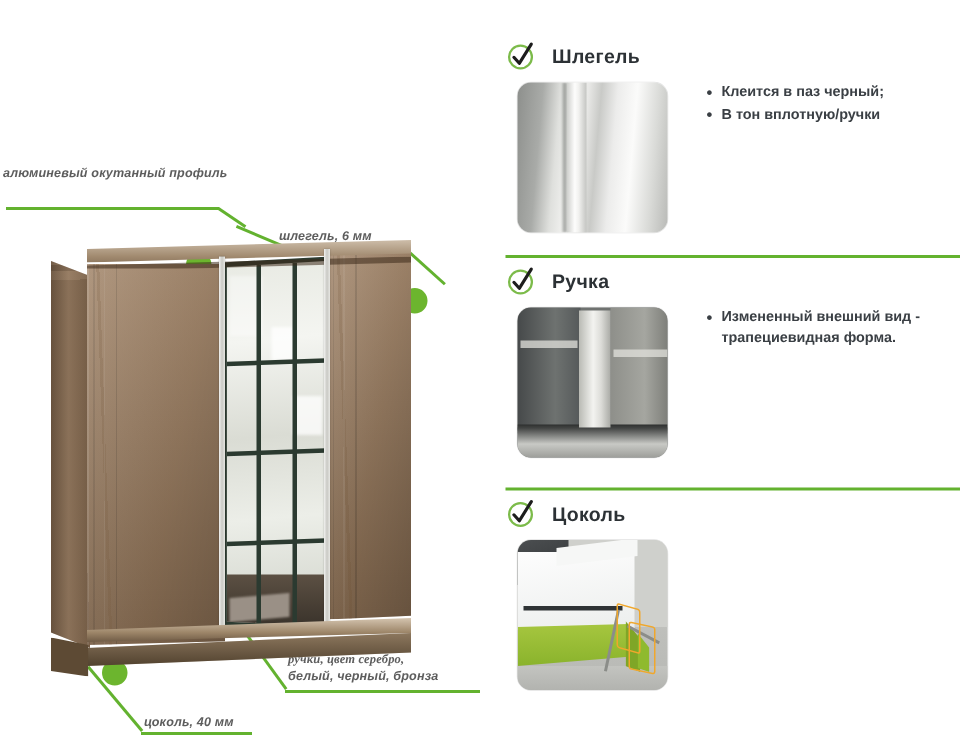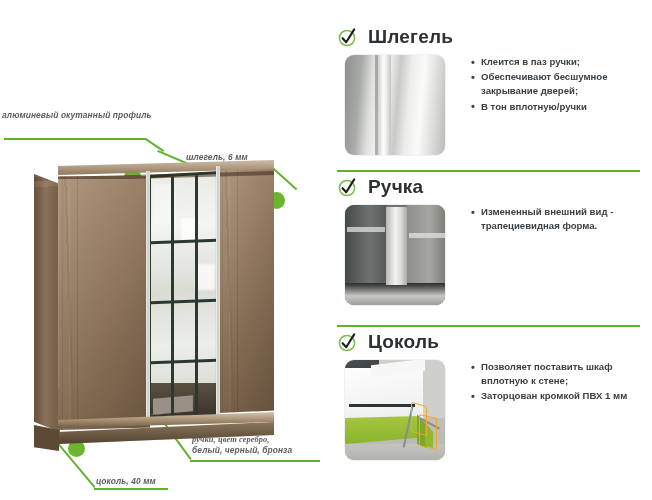--- a/index.html
+++ b/index.html
@@ -210,21 +210,21 @@
     width: 327px;
   }
   .card-head {
     display: flex;
     align-items: center;
     gap: 9px;
     padding-left: 12px;
   }
   .check-icon { flex: 0 0 auto; display:block; }
   .card-title {
-    font-size: 19px;
+    font-size: 13px;
     font-weight: bold;
     color: #2c3135;
     letter-spacing: .2px;
   }
   .card-body {
     display: flex;
     align-items: flex-start;
     padding-left: 20px;
     margin-top: 7px;
   }
@@ -402,22 +402,21 @@
         <path d="M5.6 12.2 L9.2 16.2 L17.2 3.4" fill="none" stroke="#1d1d1d" stroke-width="2.1" stroke-linecap="round" stroke-linejoin="round"></path>
       </svg>
       <span class="card-title">Шлегель</span>
     </div>
     <div class="card-body">
       <div class="thumb" id="thumb-shlegel">
         <div class="seal-edge"></div>
         <div class="seal"></div>
       </div>
       <ul class="bullets">
-        <li>Клеится в паз ручки;</li>
-        <li>Обеспечивают бесшумное закрывание дверей;</li>
+        <li>Клеится в паз черный;</li>
         <li>В тон вплотную/ручки</li>
       </ul>
     </div>
   </div>
 
   <div class="divider" style="top:170px;"></div>
 
   <div class="card" style="top:176px;">
     <div class="card-head">
       <svg class="check-icon" width="22" height="22" viewBox="0 0 22 22">
@@ -461,19 +460,15 @@
         <div class="slit"></div>
         <div class="floor2"></div>
         <div class="green-plinth"></div>
         <div class="green-side"></div>
         <div class="green-tab"></div>
         <div class="grey-line" style="left:62px; top:46px; width:2px; height:42px; transform:rotate(12deg);"></div>
         <div class="grey-line" style="left:72px; top:62px; width:24px; height:1.6px; transform:rotate(28deg);"></div>
         <div class="ann" style="left:66px; top:44px; width:14px; height:28px; transform:skewY(16deg); border-radius:2px;"></div>
         <div class="ann" style="left:74px; top:56px; width:16px; height:30px; transform:skewY(12deg); border-radius:2px;"></div>
       </div>
-      <ul class="bullets">
-        <li>Позволяет поставить шкаф вплотную к стене;</li>
-        <li>Заторцован кромкой ПВХ 1 мм</li>
-      </ul>
     </div>
   </div>
 </div>
 
 </body></html>

